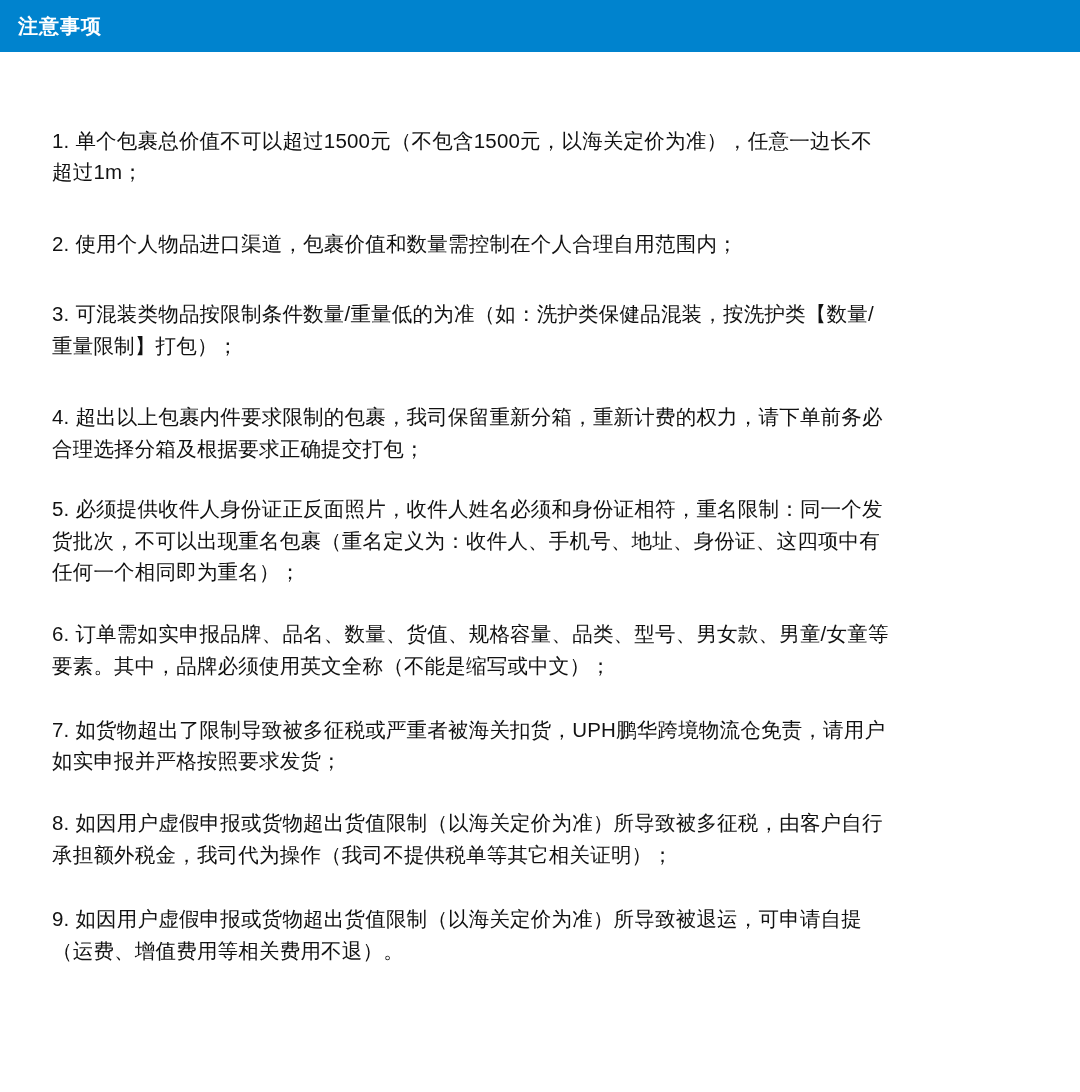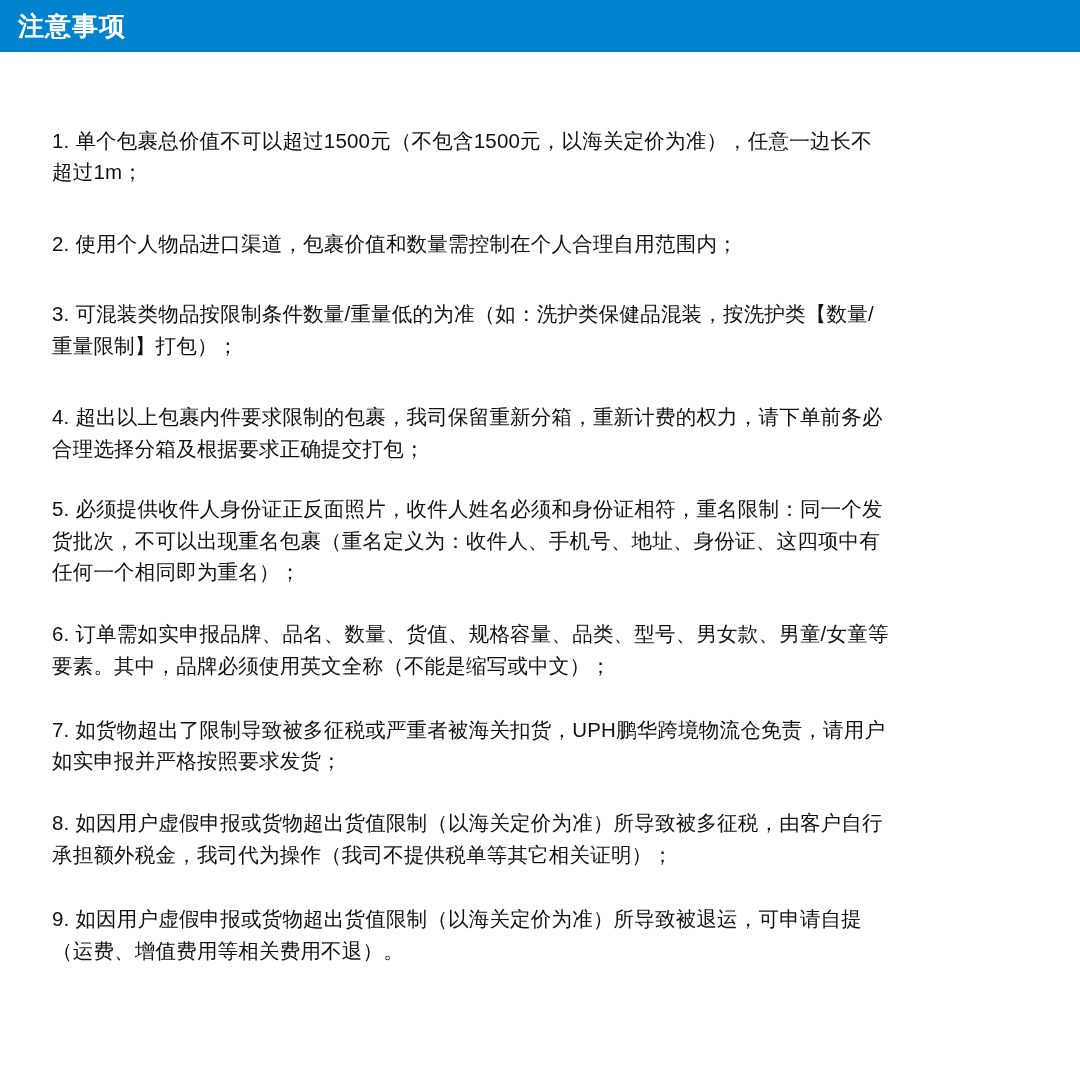--- a/index.html
+++ b/index.html
@@ -25,21 +25,21 @@
     top: 0;
     left: 0;
     width: 1080px;
     height: 52px;
     background: #0083ce;
     display: flex;
     align-items: center;
   }
   .header-title {
     color: #ffffff;
-    font-size: 26px;
+    font-size: 20px;
     font-weight: bold;
     letter-spacing: 1px;
     margin-left: 18px;
     line-height: 52px;
   }
   .content {
     position: absolute;
     top: 52px;
     left: 0;
     width: 1080px;

